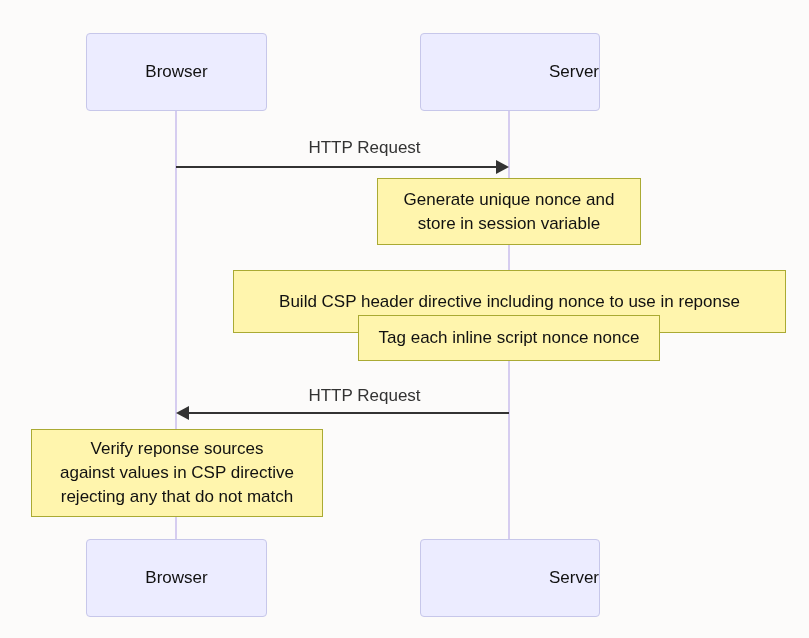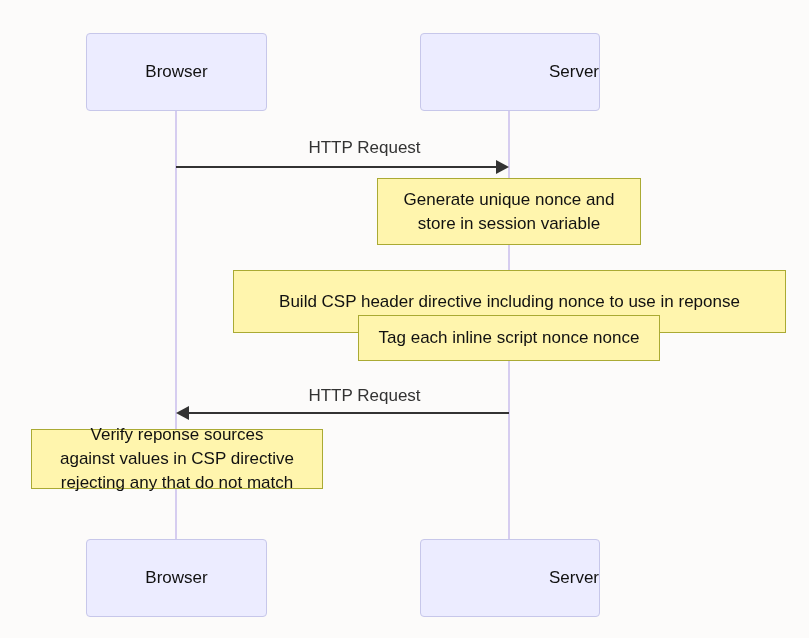--- a/index.html
+++ b/index.html
@@ -92,21 +92,21 @@
     justify-content:center;
     text-align:center;
     white-space:pre-line;
     font-size:17px;
     line-height:24px;
     color:var(--text);
   }
   .note.n1{left:377px;top:178px;width:264px;height:67px;}
   .note.n2{left:233px;top:270px;width:553px;height:63px;}
   .note.n3{left:358px;top:315px;width:302px;height:46px;}
-  .note.n4{left:31px;top:429px;width:292px;height:60px;}
+  .note.n4{left:31px;top:429px;width:292px;height:88px;}
 </style>
 </head>
 <body>
 
 <div class="canvas">
 
   <div class="lifeline browser"></div>
   <div class="lifeline server"></div>
 
   <div class="actor top browser">

